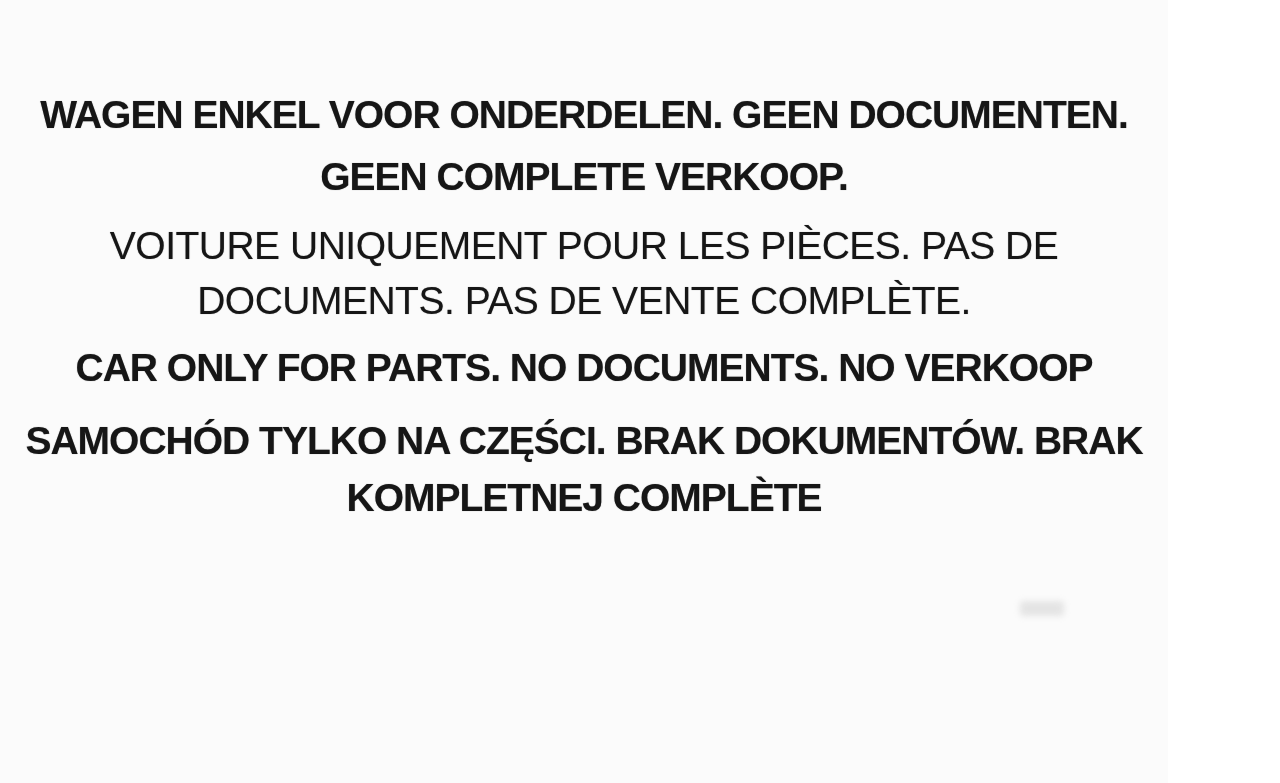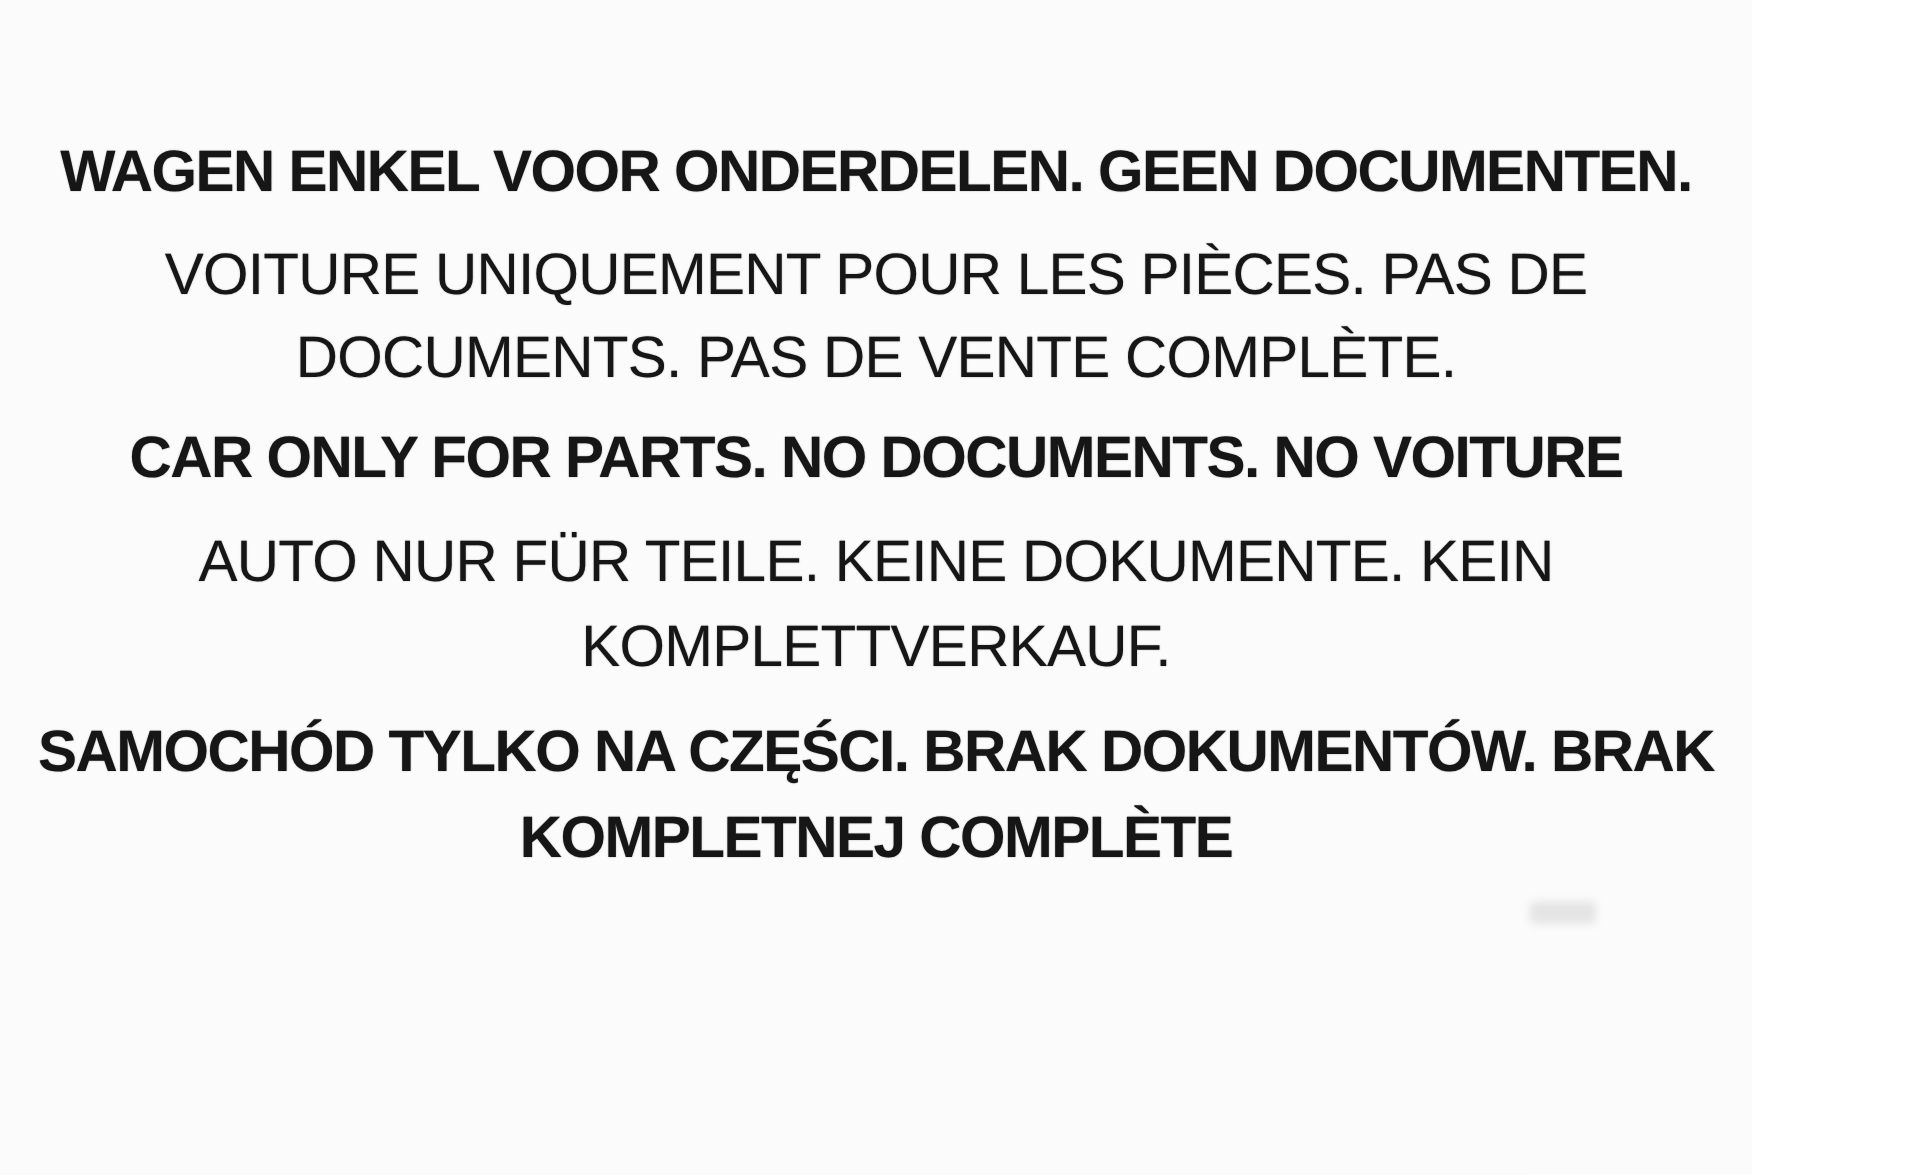--- a/index.html
+++ b/index.html
@@ -49,35 +49,32 @@
     pointer-events: none;
   }
 </style>
 </head>
 <body>
 
 <div class="sheet" style="background: rgb(251, 251, 251); color: rgb(22, 22, 22);">
 
   <p class="para p1 bold">
     <span class="line">WAGEN ENKEL VOOR ONDERDELEN. GEEN DOCUMENTEN.</span>
+    <span class="line">GEEN COMPLETE VERKOOP.</span>
   </p>
 
   <p class="para p2 regular">
     <span class="line">VOITURE UNIQUEMENT POUR LES PIÈCES. PAS DE</span>
     <span class="line">DOCUMENTS. PAS DE VENTE COMPLÈTE.</span>
   </p>
 
   <p class="para p3 bold">
-    <span class="line">CAR ONLY FOR PARTS. NO DOCUMENTS. NO VOITURE</span>
+    <span class="line">CAR ONLY FOR PARTS. NO DOCUMENTS. NO VERKOOP</span>
   </p>
 
-  <p class="para p4 regular">
-    <span class="line">AUTO NUR FÜR TEILE. KEINE DOKUMENTE. KEIN</span>
-    <span class="line">KOMPLETTVERKAUF.</span>
-  </p>
 
   <p class="para p5 bold">
     <span class="line">SAMOCHÓD TYLKO NA CZĘŚCI. BRAK DOKUMENTÓW. BRAK</span>
     <span class="line">KOMPLETNEJ COMPLÈTE</span>
   </p>
 
   <div class="smudge"></div>
 
 </div>
 

